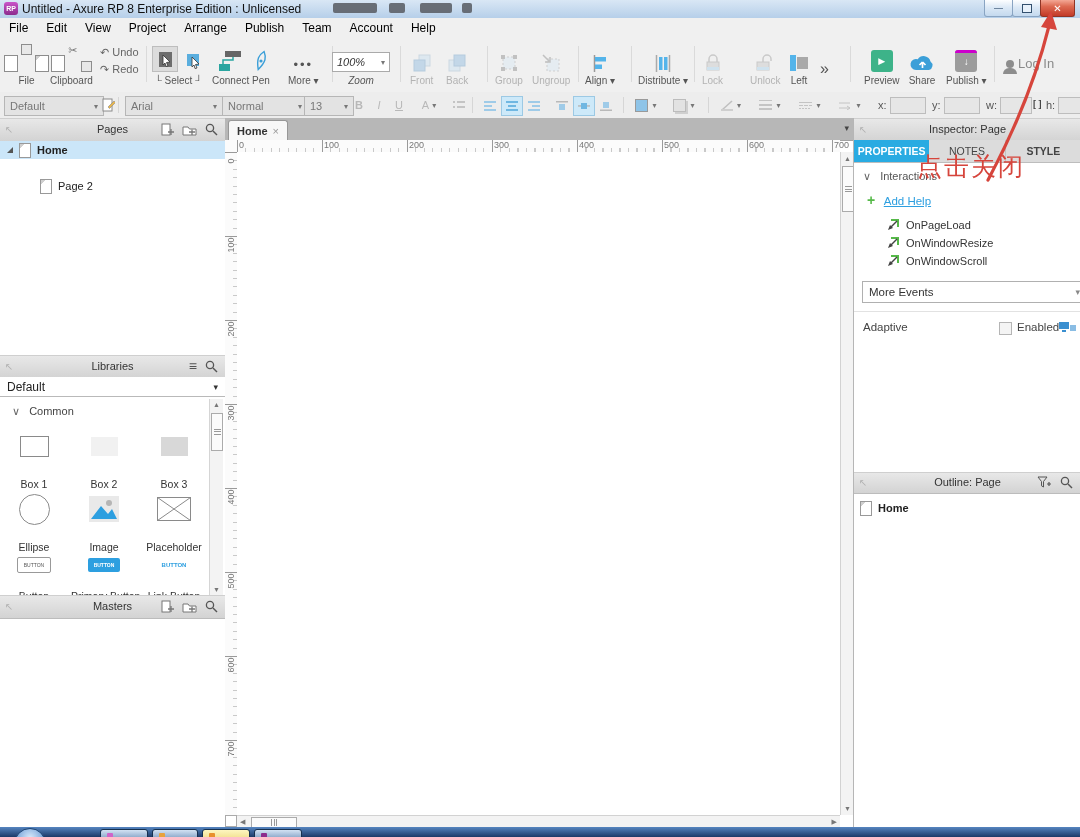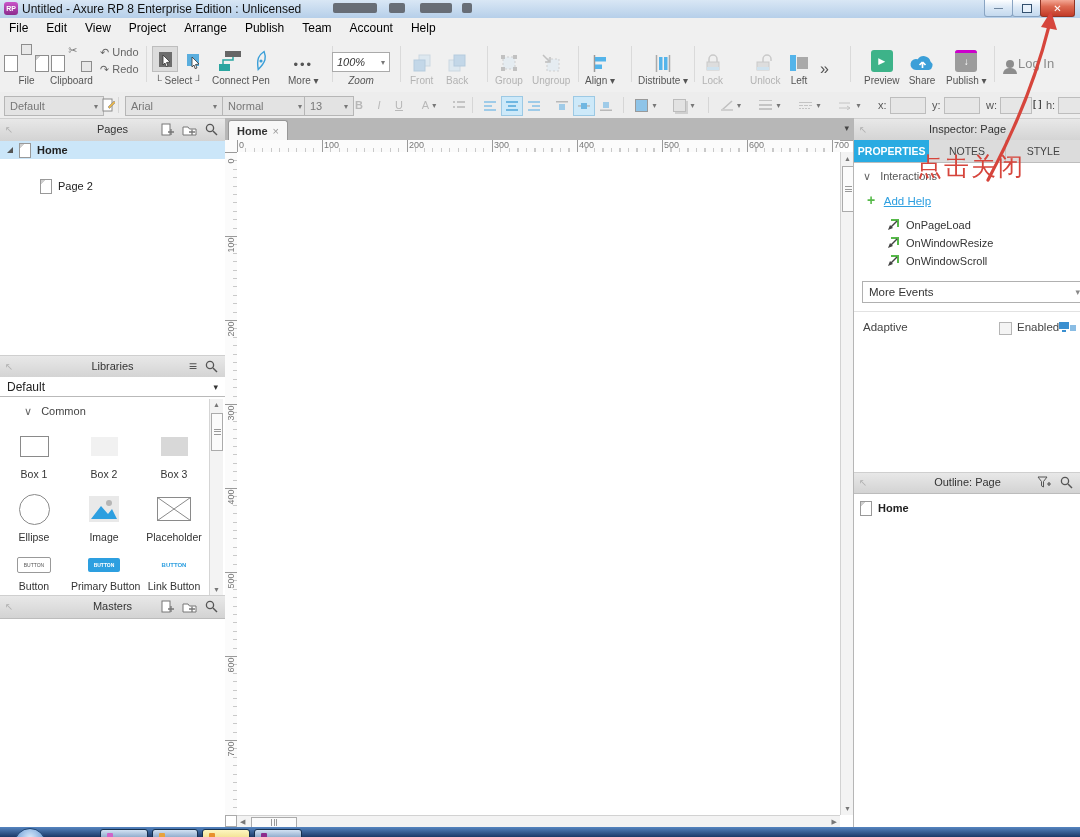--- a/index.html
+++ b/index.html
@@ -68,21 +68,21 @@
   .collapse{position:absolute;left:5px;top:5px;font-size:10px;color:#b0b0b0;}
   .hicon{position:absolute;top:4px;}
 
   
   #leftpanel{left:0;top:118px;width:225px;height:709px;background:#fff;border-right:1px solid #b6b6b6;}
   .treerow{position:absolute;left:0;width:100%;height:18px;display:flex;align-items:center;font-size:11px;color:#222;}
   .pgicon{width:10px;height:13px;border:1px solid #999;background:linear-gradient(135deg,#cfcfcf 3px,#fff 3px);margin-right:6px;flex:none;}
   .tri-exp{width:0;height:0;border-bottom:6px solid #555;border-left:6px solid transparent;margin:0 6px 0 0;}
   .widget{position:absolute;width:66px;text-align:center;}
   .widget .wicon{height:32px;display:flex;align-items:center;justify-content:center;}
-  .widget .wlabel{font-size:10.5px;color:#333;margin-top:6px;white-space:nowrap;}
+  .widget .wlabel{font-size:10.5px;color:#333;margin-top:16px;white-space:nowrap;}
   .scrollcol{position:absolute;background:#f3f3f3;}
   .thumb{position:absolute;background:#fbfbfb;border:1px solid #ababab;display:flex;align-items:center;justify-content:center;}
   .gripv{width:7px;height:6px;background:repeating-linear-gradient(#999 0 1px,transparent 1px 2.5px);}
   .griph{width:6px;height:7px;background:repeating-linear-gradient(90deg,#999 0 1px,transparent 1px 2.5px);}
   .sarrow{position:absolute;font-size:7px;color:#777;width:100%;text-align:center;}
 
   
   #canvasregion{left:225px;top:118px;width:628px;height:709px;background:#fff;}
   #tabbar{position:absolute;left:0;top:0;width:628px;height:22px;background:#b7b7b7;border-bottom:1px solid #a2a2a2;}
   .tab{position:absolute;left:3px;top:2px;width:58px;height:20px;background:#f7f7f7;border:1px solid #979797;border-bottom:none;
@@ -585,21 +585,21 @@
           <circle cx="5" cy="5" r="3.6" fill="none" stroke="#555" stroke-width="1.3"></circle>
           <line x1="8" y1="8" x2="12" y2="12" stroke="#555" stroke-width="1.5"></line>
         </svg>
     </span>
   </div>
   <div style="position:absolute;left:0;top:259px;width:225px;height:20px;background:#fff;border-bottom:1px solid #b9b9b9;display:flex;align-items:center;justify-content:space-between;padding:0 7px;box-sizing:border-box;font-size:12px;color:#222;">
     <span>Default</span>
     <span style="font-size:9px;color:#333;">▾</span>
   </div>
 
-  <div style="position:absolute;left:24px;top:287px;font-size:11px;color:#444;">
+  <div style="position:absolute;left:12px;top:287px;font-size:11px;color:#444;">
     <span style="color:#666;margin-right:6px;">∨</span>
     <span>Common</span>
   </div>
 
   <div class="widget" style="left:1px;top:312px;">
     <div class="wicon">
         <div style="width:27px;height:19px;background:#fff;border:1px solid #8a8a8a;"></div>
       </div>
     <div class="wlabel">Box 1</div>
   </div>
@@ -744,21 +744,21 @@
 </div>
 
 <div id="rightpanel" class="abs">
   <div class="phead" style="left:0;top:0;width:227px;">
     <span class="collapse">↖</span>
     <div class="ptitle">Inspector: Page</div>
   </div>
   <div class="itabs">
     <div class="itab active">PROPERTIES</div>
     <div class="itab">NOTES</div>
-    <div class="itab" style="border-right:none;">STYLE</div>
+    <div class="itab" style="border-right:none;font-weight:bold;">STYLE</div>
   </div>
 
   <div style="position:absolute;left:9px;top:52px;font-size:11px;color:#444;">
     <span style="color:#666;margin-right:6px;">∨</span>
     <span style="font-weight:normal;color:#555;">Interactions</span>
   </div>
 
   <div style="position:absolute;left:13px;top:74px;font-size:11.5px;">
     <span style="color:#56b949;font-weight:bold;font-size:14px;margin-right:6px;">+</span>
     <span style="color:#2d9fe0;text-decoration:underline;">Add Help</span>

